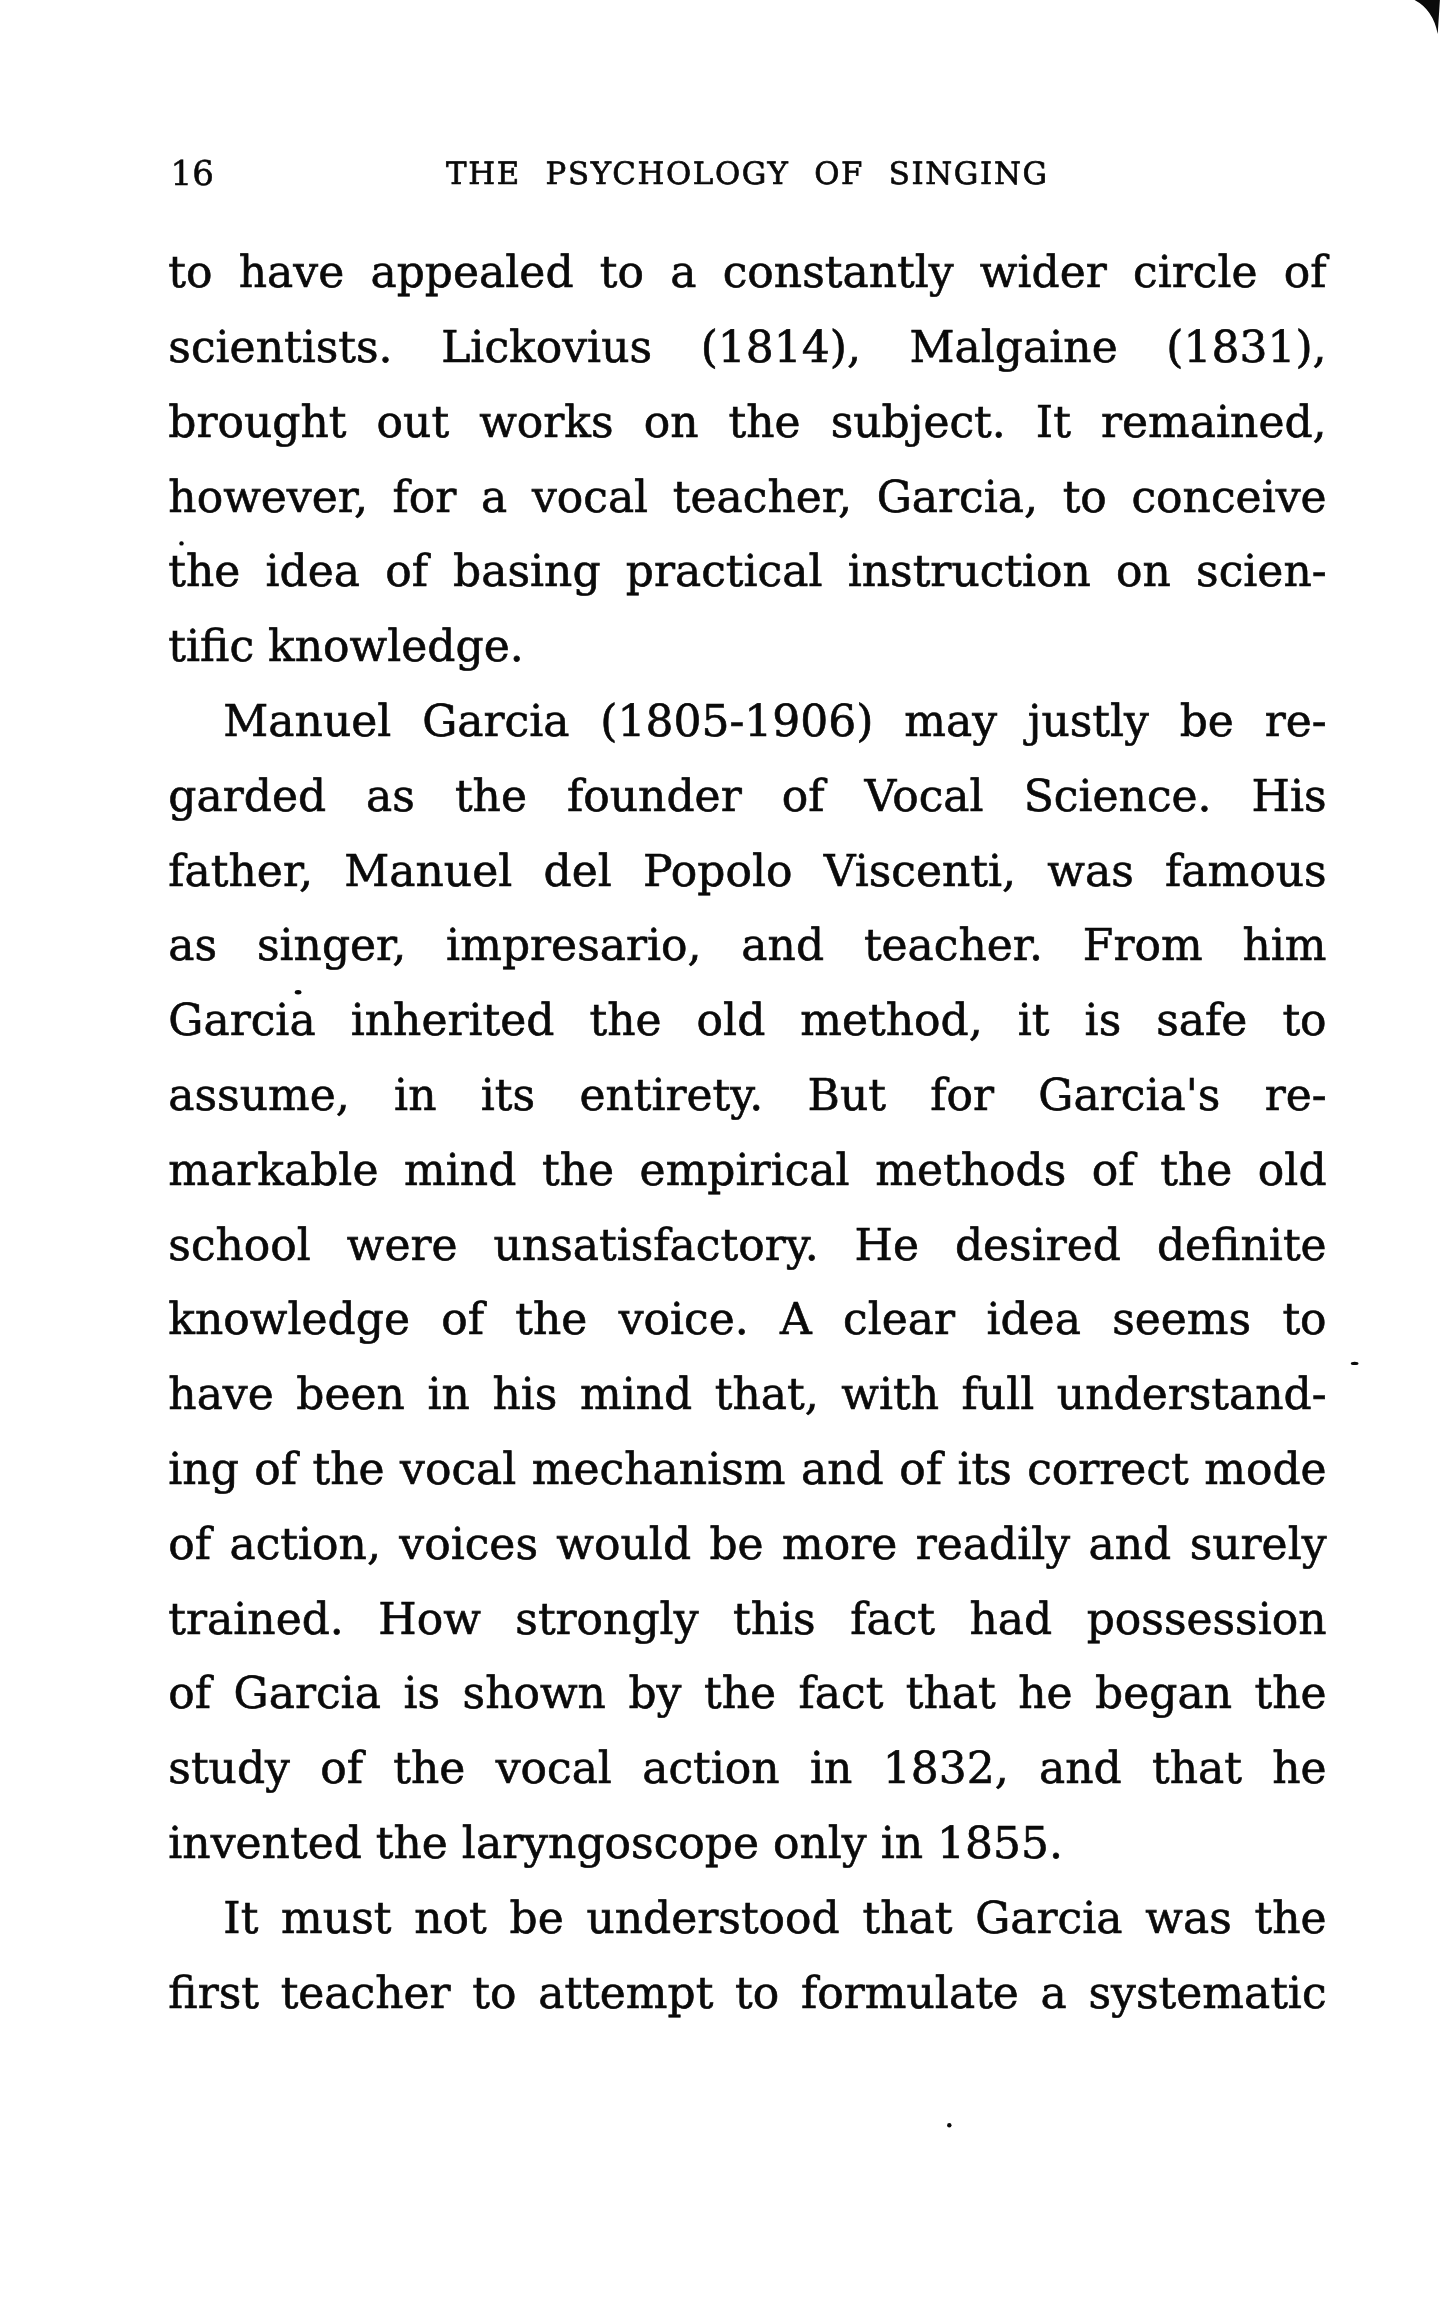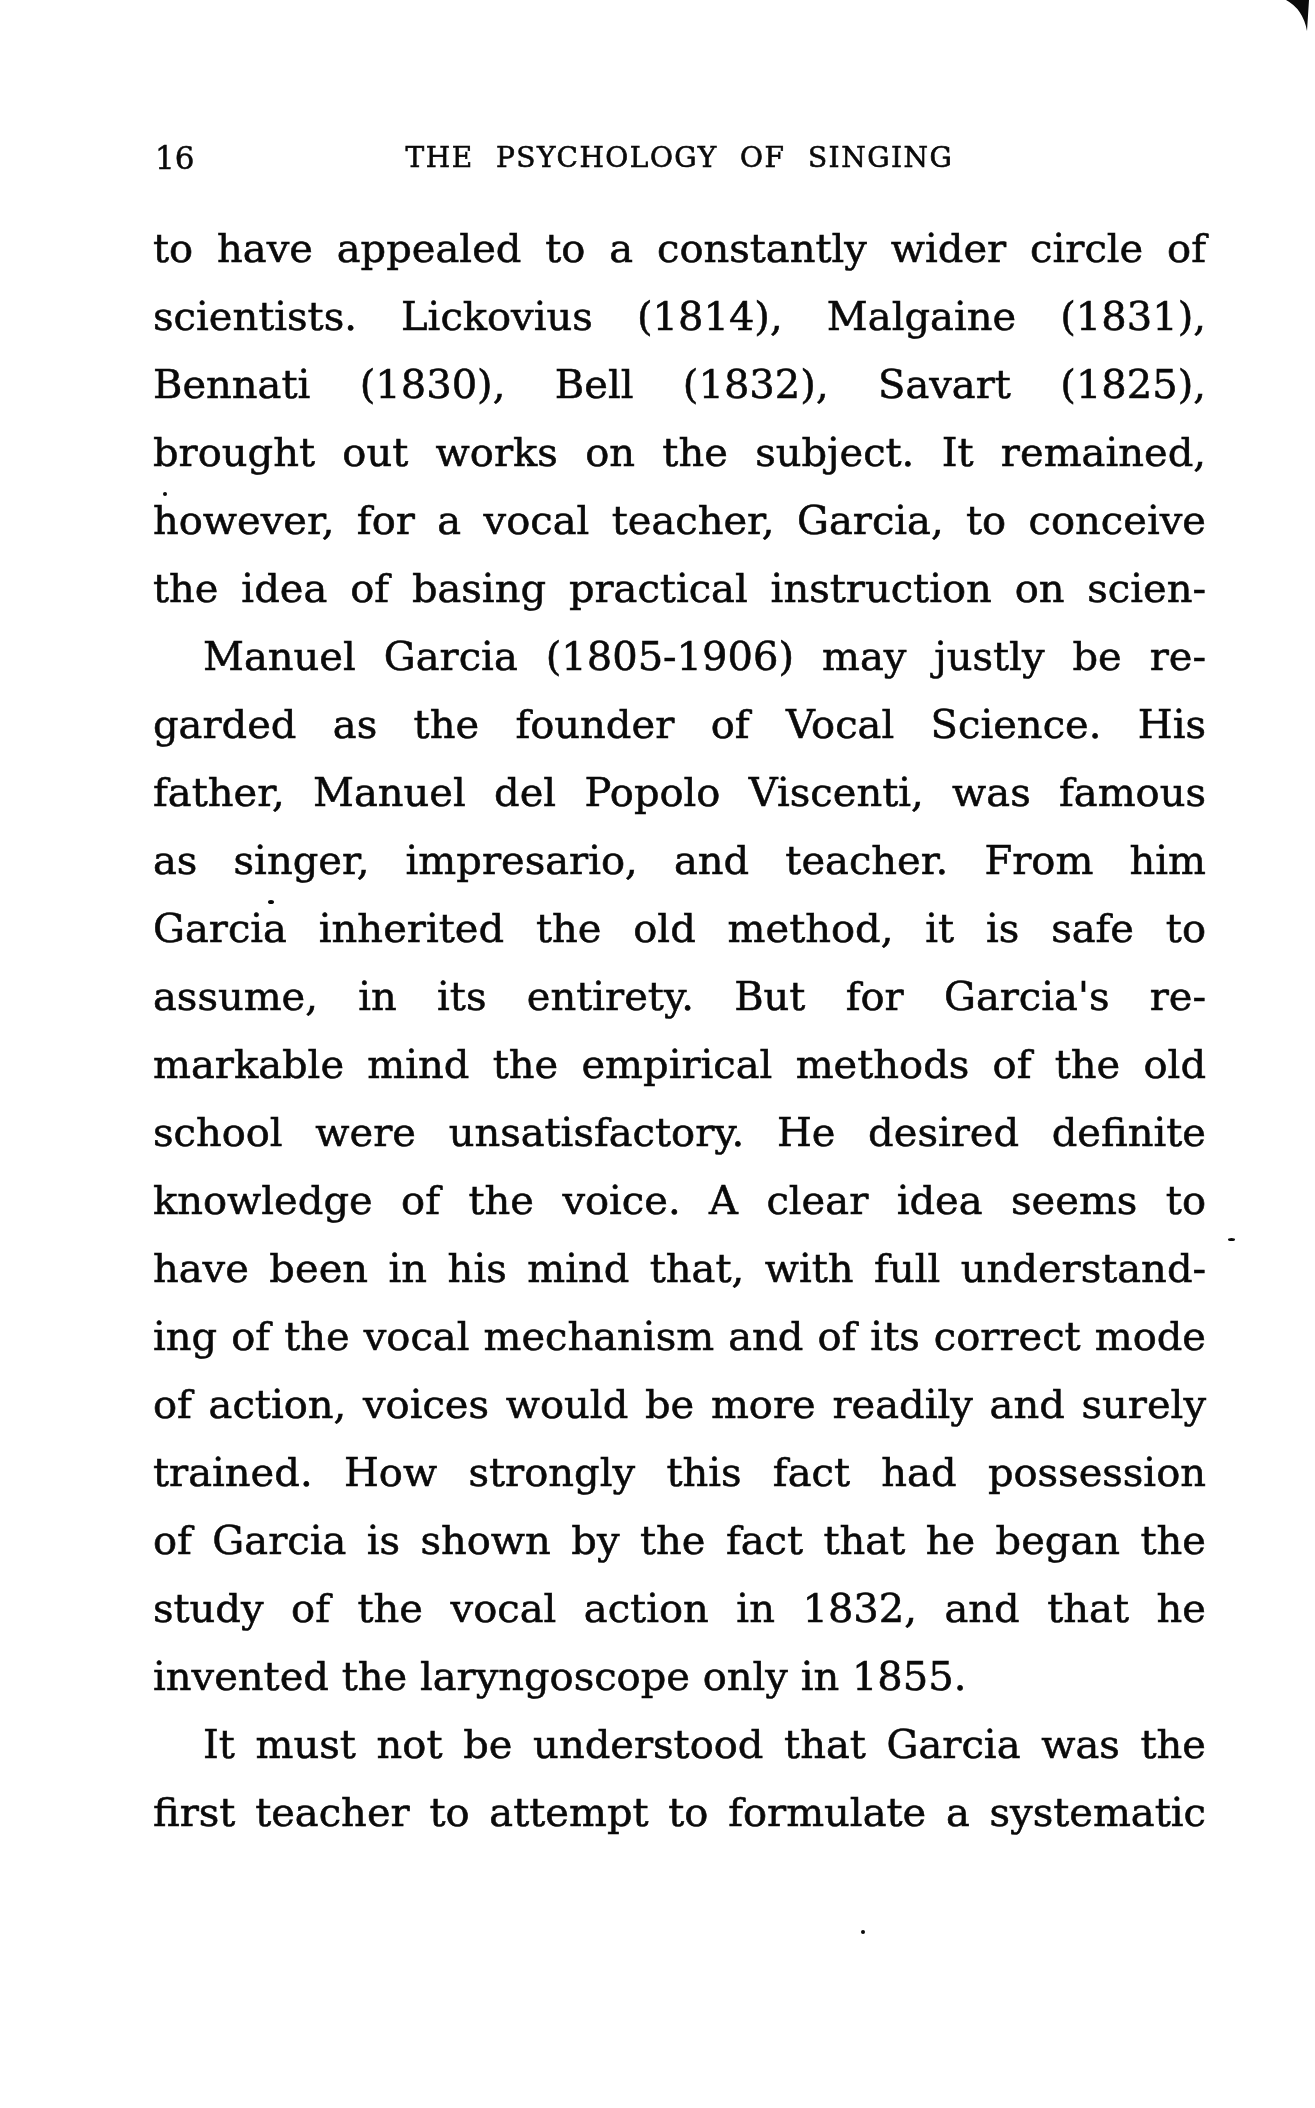--- a/index.html
+++ b/index.html
@@ -72,24 +72,24 @@
 
   <div class="header-row">
     <div class="page-number">16</div>
     <div class="running-title">THE PSYCHOLOGY OF SINGING</div>
   </div>
 
   <div class="page-body">
       <div class="paragraph">
         <div class="line">to have appealed to a constantly wider circle of</div>
         <div class="line">scientists. Lickovius (1814), Malgaine (1831),</div>
-        <div class="line">Bennati (1830), Bell (1832), Savart (1825),</div>
         <div class="line">brought out works on the subject. It remained,</div>
         <div class="line">however, for a vocal teacher, Garcia, to conceive</div>
         <div class="line">the idea of basing practical instruction on scien-</div>
+        <div class="line flush-left">tific knowledge.</div>
       </div>
       <div class="paragraph">
         <div class="line indent">Manuel Garcia (1805-1906) may justly be re-</div>
         <div class="line">garded as the founder of Vocal Science. His</div>
         <div class="line">father, Manuel del Popolo Viscenti, was famous</div>
         <div class="line">as singer, impresario, and teacher. From him</div>
         <div class="line">Garcia inherited the old method, it is safe to</div>
         <div class="line">assume, in its entirety. But for Garcia's re-</div>
         <div class="line">markable mind the empirical methods of the old</div>
         <div class="line">school were unsatisfactory. He desired definite</div>

